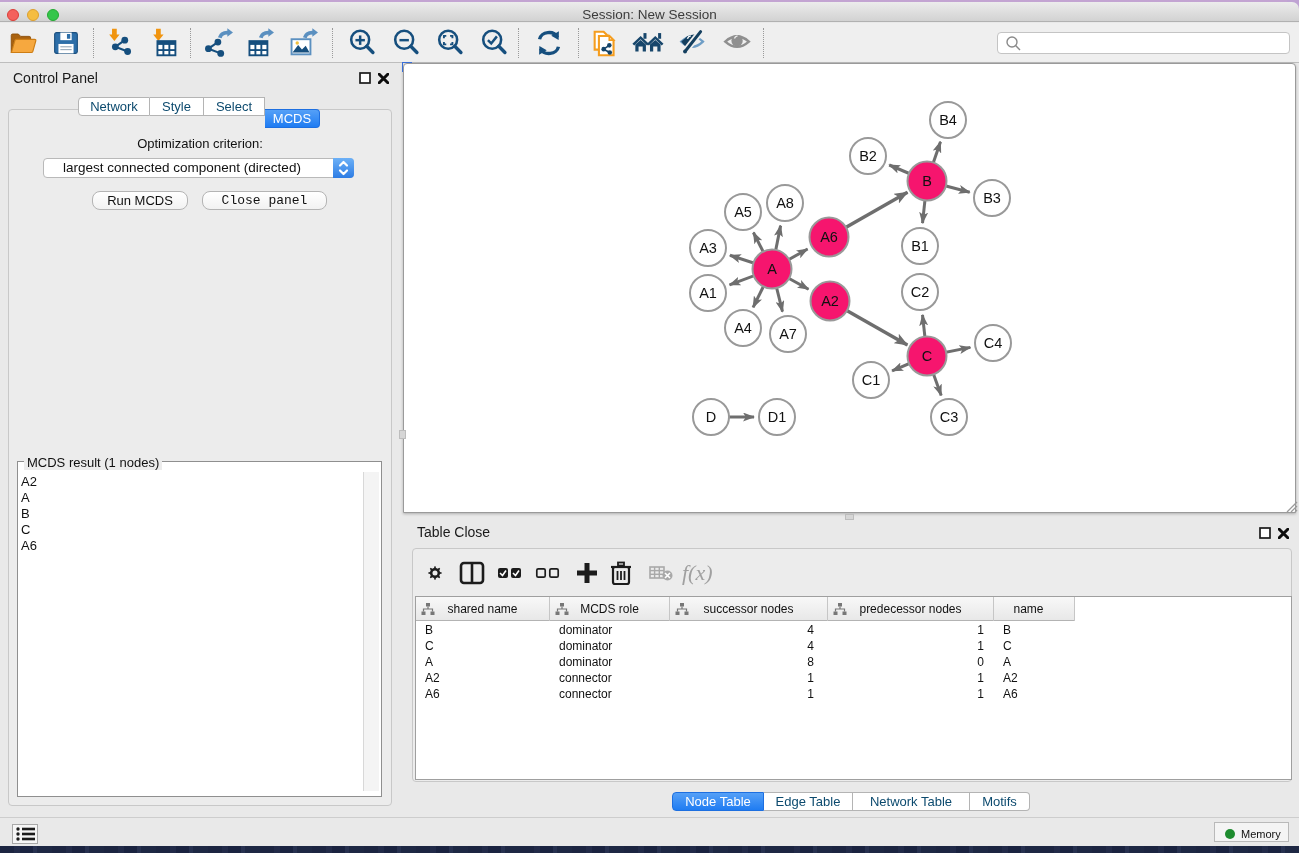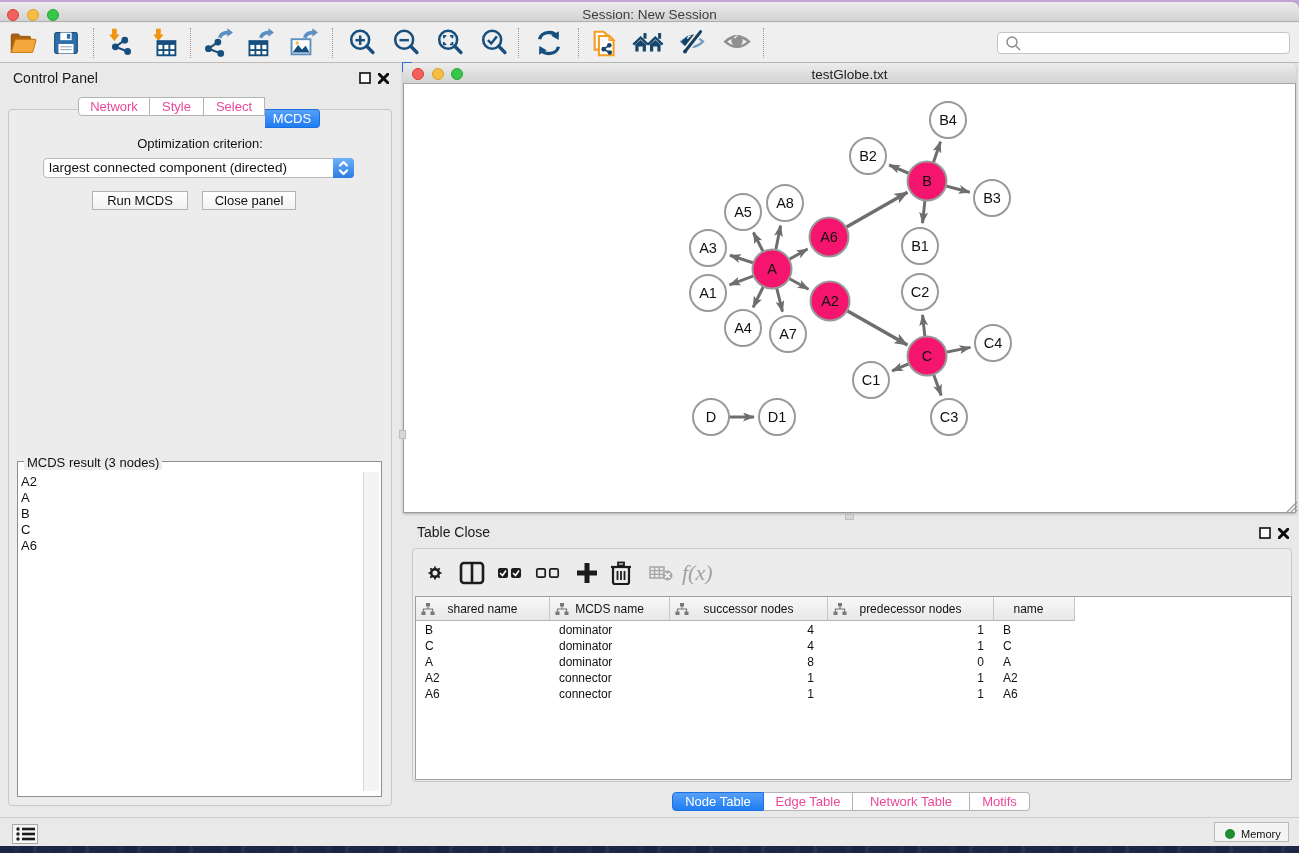--- a/index.html
+++ b/index.html
@@ -18,28 +18,28 @@
 #titletext { width:100%; text-align:center; top:5px; font-size:13.5px; color:#3c3c3c; }
 
 #toolbar { left:0; top:23px; width:1299px; height:40px; background:#efefef; border-bottom:1px solid #bdbdbd; }
 .sep { position:absolute; top:5px; height:30px; width:0; border-left:1px dotted #9a9a9a; }
 .ticon { position:absolute; top:3px; width:34px; height:34px; }
 #searchbox { left:997px; top:9px; width:293px; height:22px; background:#fff; border:1px solid #c4c4c4; border-radius:4px; }
 
 #cptitle { left:13px; top:70px; font-size:14px; color:#1a1a1a; }
 #cpbox { left:8px; top:109px; width:384px; height:697px; border:1px solid #c8c8c8; border-radius:4px; background:#ececec; }
 .tabrow { position:absolute; top:97px; height:19px; display:flex; }
-.tab { height:19px; background:#fff; border:1px solid #b4b4b4; border-left:none; font-size:13px; color:#ec4899; text-align:center; line-height:18px; }
+.tab { height:19px; background:#fff; border:1px solid #b4b4b4; border-left:none; font-size:13px; color:#0c4a6e; text-align:center; line-height:18px; }
 .tab.first { border-left:1px solid #b4b4b4; border-radius:4px 0 0 4px; }
 .tab.last { border-radius:0 4px 4px 0; }
 .tab.sel { background:linear-gradient(#55a0f7,#1f7cf2); color:#fff; border-color:#1d6fe0; }
 #optlabel { left:0px; top:136px; width:400px; text-align:center; font-size:13px; color:#111; }
-#dropdown { left:43px; top:158px; width:311px; height:20px; background:#fff; border:1px solid #b9b9b9; border-radius:4px; font-size:13.5px; color:#111; line-height:18px; padding-left:5px; }
+#dropdown { left:43px; top:158px; width:311px; height:20px; background:#fff; border:1px solid #b9b9b9; border-radius:4px; font-size:13.5px; color:#111; line-height:18px; padding-left:19px; }
 #ddbtn { left:333px; top:158px; width:21px; height:20px; background:linear-gradient(#6db1f7,#2d7ce4); border-radius:0 4px 4px 0; }
-.btn { position:absolute; height:19px; background:linear-gradient(#ffffff,#f2f2f2); border:1px solid #b4b4b4; border-radius:0; font-size:13px; color:#111; text-align:center; line-height:17px; }
+.btn { position:absolute; height:19px; background:linear-gradient(#ffffff,#f2f2f2); border:1px solid #b4b4b4; border-radius:8px; font-size:13px; color:#111; text-align:center; line-height:17px; }
 #fieldset { left:17px; top:461px; width:365px; height:336px; border:1px solid #8f8f8f; background:#fff; }
 #fslegend { left:24px; top:455px; background:#ececec; padding:0 3px; font-size:13px; color:#111; }
 #fslist { left:19px; top:472px; width:361px; height:319px; background:#fff; font-size:13px; color:#111; line-height:16px; padding-left:2px; padding-top:2px; }
 #fsscroll { left:363px; top:472px; width:16px; height:319px; background:#f4f4f4; border-left:1px solid #d8d8d8; }
 
 #netwin { left:403px; top:63px; width:893px; height:450px; background:#fff; border:1px solid #9a9a9a; border-radius:4px 4px 0 0; box-shadow:0 1px 3px rgba(0,0,0,0.25); }
 #nettitle { left:403px; top:63px; width:893px; height:21px; background:linear-gradient(#ececec,#d3d3d3); border-bottom:1px solid #a8a8a8; border-radius:4px 4px 0 0; }
 #nettitle .t1 { left:9px; top:5px; background:#f4615c; border:0.5px solid #da3e38; }
 #nettitle .t2 { left:29px; top:5px; background:#f5bd41; border:0.5px solid #dd9f2e; }
 #nettitle .t3 { left:48px; top:5px; background:#35c64b; border:0.5px solid #24a932; }
@@ -219,33 +219,27 @@
   </div>
   <div class="abs" id="optlabel">Optimization criterion:</div>
   <div class="abs" id="dropdown">largest connected component (directed)</div>
   <div class="abs" id="ddbtn">
     <svg width="21" height="20" viewBox="0 0 21 20">
         <path d="M7 7.5 L10.5 4 L14 7.5" fill="none" stroke="#fff" stroke-width="2.2" stroke-linecap="round" stroke-linejoin="round"></path>
         <path d="M7 12.5 L10.5 16 L14 12.5" fill="none" stroke="#fff" stroke-width="2.2" stroke-linecap="round" stroke-linejoin="round"></path>
       </svg>
   </div>
   <div class="btn" style="left:92px; top:191px; width:96px;">Run MCDS</div>
-  <div class="btn" style="left:202px; top:191px; width:94px;">Close panel</div>
+  <div class="btn" style="left:202px; top:191px; width:125px;font-family:Liberation Mono, monospace;">Close panel</div>
   <div class="abs" id="fieldset"></div>
-  <div class="abs" id="fslegend">MCDS result (3 nodes)</div>
+  <div class="abs" id="fslegend">MCDS result (1 nodes)</div>
   <div class="abs" id="fslist">A2<br>A<br>B<br>C<br>A6</div>
   <div class="abs" id="fsscroll"></div>
 
   <div class="abs" id="netwin"></div>
-  <div class="abs" id="nettitle">
-    <div class="tl t1"></div>
-      <div class="tl t2"></div>
-      <div class="tl t3"></div>
-    <div class="abs" id="nettitletext">testGlobe.txt</div>
-  </div>
   <svg class="abs" id="graph" style="left:403px; top:85px;" width="893" height="426" viewBox="0 0 893 426">
 <defs>
 <marker id="arr" markerUnits="userSpaceOnUse" markerWidth="12" markerHeight="9" refX="11" refY="4.5" orient="auto">
           <path d="M0,0 L12,4.5 L0,9 L2.8,4.5 Z" fill="#6e6e6e"></path>
         </marker>
 <marker id="arrB" markerUnits="userSpaceOnUse" markerWidth="14" markerHeight="11" refX="13" refY="5.5" orient="auto">
           <path d="M0,0 L14,5.5 L0,11 L3.2,5.5 Z" fill="#6e6e6e"></path>
         </marker>
 </defs>
 <line x1="369.0" y1="184.0" x2="350.4" y2="147.5" stroke="#6e6e6e" stroke-width="3.0" marker-end="url(#arr)"></line>
@@ -383,21 +377,21 @@
         </svg>
         <span>shared name</span>
       </div>
     <div class="hcol" style="left:134px; width:120px;">
         <svg width="14" height="13" viewBox="0 0 14 13" style="position:absolute; left:5px; top:6px;">
           <rect x="5" y="0" width="4" height="3.5" fill="#777"></rect>
           <rect x="0.5" y="8.5" width="4" height="3.5" fill="#777"></rect>
           <rect x="9.5" y="8.5" width="4" height="3.5" fill="#777"></rect>
           <path d="M7 3.5 L7 6 M2.5 8.5 L2.5 6 L11.5 6 L11.5 8.5" fill="none" stroke="#777" stroke-width="1.2"></path>
         </svg>
-        <span>MCDS name</span>
+        <span>MCDS role</span>
       </div>
     <div class="hcol" style="left:254px; width:158px;">
         <svg width="14" height="13" viewBox="0 0 14 13" style="position:absolute; left:5px; top:6px;">
           <rect x="5" y="0" width="4" height="3.5" fill="#777"></rect>
           <rect x="0.5" y="8.5" width="4" height="3.5" fill="#777"></rect>
           <rect x="9.5" y="8.5" width="4" height="3.5" fill="#777"></rect>
           <path d="M7 3.5 L7 6 M2.5 8.5 L2.5 6 L11.5 6 L11.5 8.5" fill="none" stroke="#777" stroke-width="1.2"></path>
         </svg>
         <span>successor nodes</span>
       </div>

